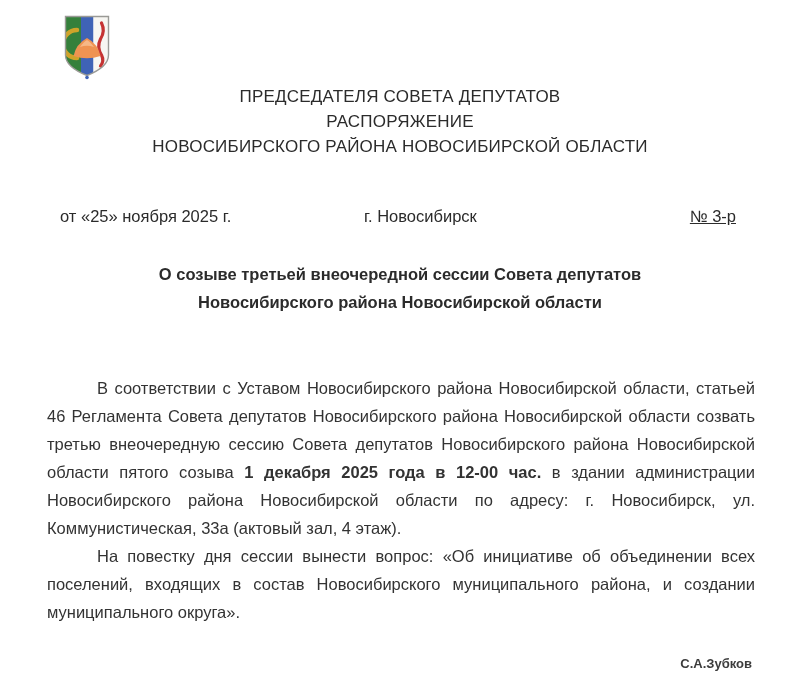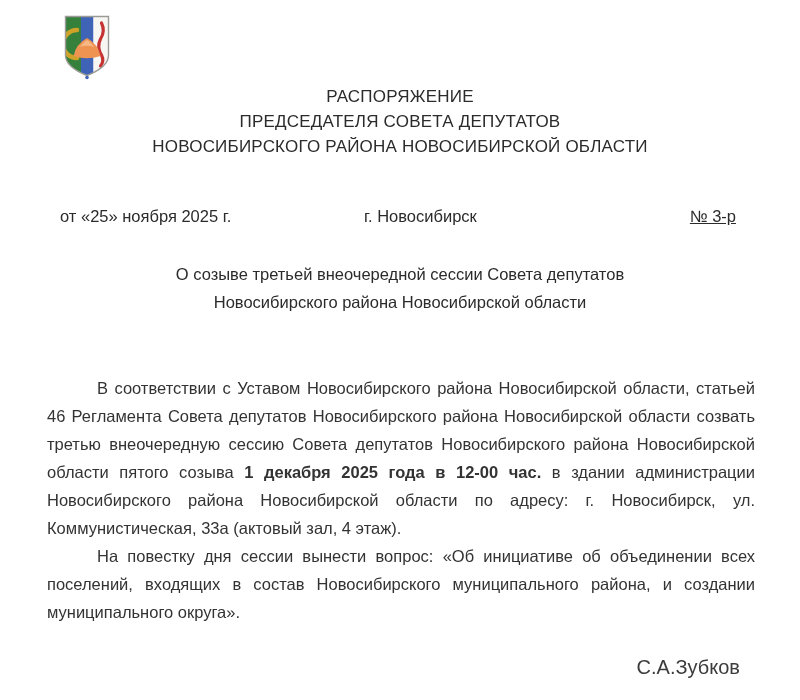--- a/index.html
+++ b/index.html
@@ -48,43 +48,45 @@
   .date-row .doc-number { position: absolute; right: 64px; top: 0; text-decoration: underline; }
   .subject-block {
     position: absolute;
     top: 261px;
     left: 0;
     right: 0;
     text-align: center;
     font-size: 16.5px;
     line-height: 27.5px;
     color: #2b2b2b;
+    font-weight: bold;
   }
   .body-block {
     position: absolute;
     top: 338px;
     left: 47px;
     width: 708px;
     font-size: 16.5px;
     line-height: 28px;
     text-align: justify;
     color: #333333;
     margin-top: 36px;
   }
   .body-block p {
     margin: 0;
     text-indent: 50px;
   }
   .bold { font-weight: bold; }
   .signature {
     position: absolute;
     top: 656px;
-    right: 60px;
-    font-size: 20px;
+    right: 48px;
+    font-size: 13px;
     color: #3c3c3c;
+    font-weight: bold;
   }
 </style>
 </head>
 <body>
 
 <div class="page">
 
   <svg class="emblem" viewBox="0 0 48 68" aria-hidden="true">
     <defs>
       <clipPath id="shieldClip">
@@ -101,22 +103,22 @@
       <path fill="none" stroke-width="3.2" stroke-linecap="round" d="M38.5 9 Q42.5 17 37.5 25 Q33.5 33 38.5 41 Q41.5 47 37.5 52" stroke="#c53333"></path>
 
       <path d="M10.5 42 Q13 30 24 24 Q35 30 37.5 42 Q24 46.5 10.5 42 Z" fill="#ef9352"></path>
       <path d="M17 33 Q21 27.5 24 26 Q27 27.5 31 33 Q24 30.5 17 33 Z" fill="#f6b887"></path>
     </g>
     <path fill="none" stroke-width="1.4" d="M2.5 2.5 H45.5 V41 Q45.5 53 24 61.5 Q2.5 53 2.5 41 Z" stroke="#9a9a96"></path>
     <circle cx="24" cy="63.5" r="1.8" fill="#3f63b6"></circle>
   </svg>
 
   <div class="title-block">
+    <div>ПРЕДСЕДАТЕЛЯ СОВЕТА ДЕПУТАТОВ</div>
     <div>РАСПОРЯЖЕНИЕ</div>
-    <div>ПРЕДСЕДАТЕЛЯ СОВЕТА ДЕПУТАТОВ</div>
     <div>НОВОСИБИРСКОГО РАЙОНА НОВОСИБИРСКОЙ ОБЛАСТИ</div>
   </div>
 
   <div class="date-row">
     <span class="doc-date">от «25» ноября 2025 г.</span>
     <span class="doc-city">г. Новосибирск</span>
     <span class="doc-number">№ 3-р</span>
   </div>
 
   <div class="subject-block">

